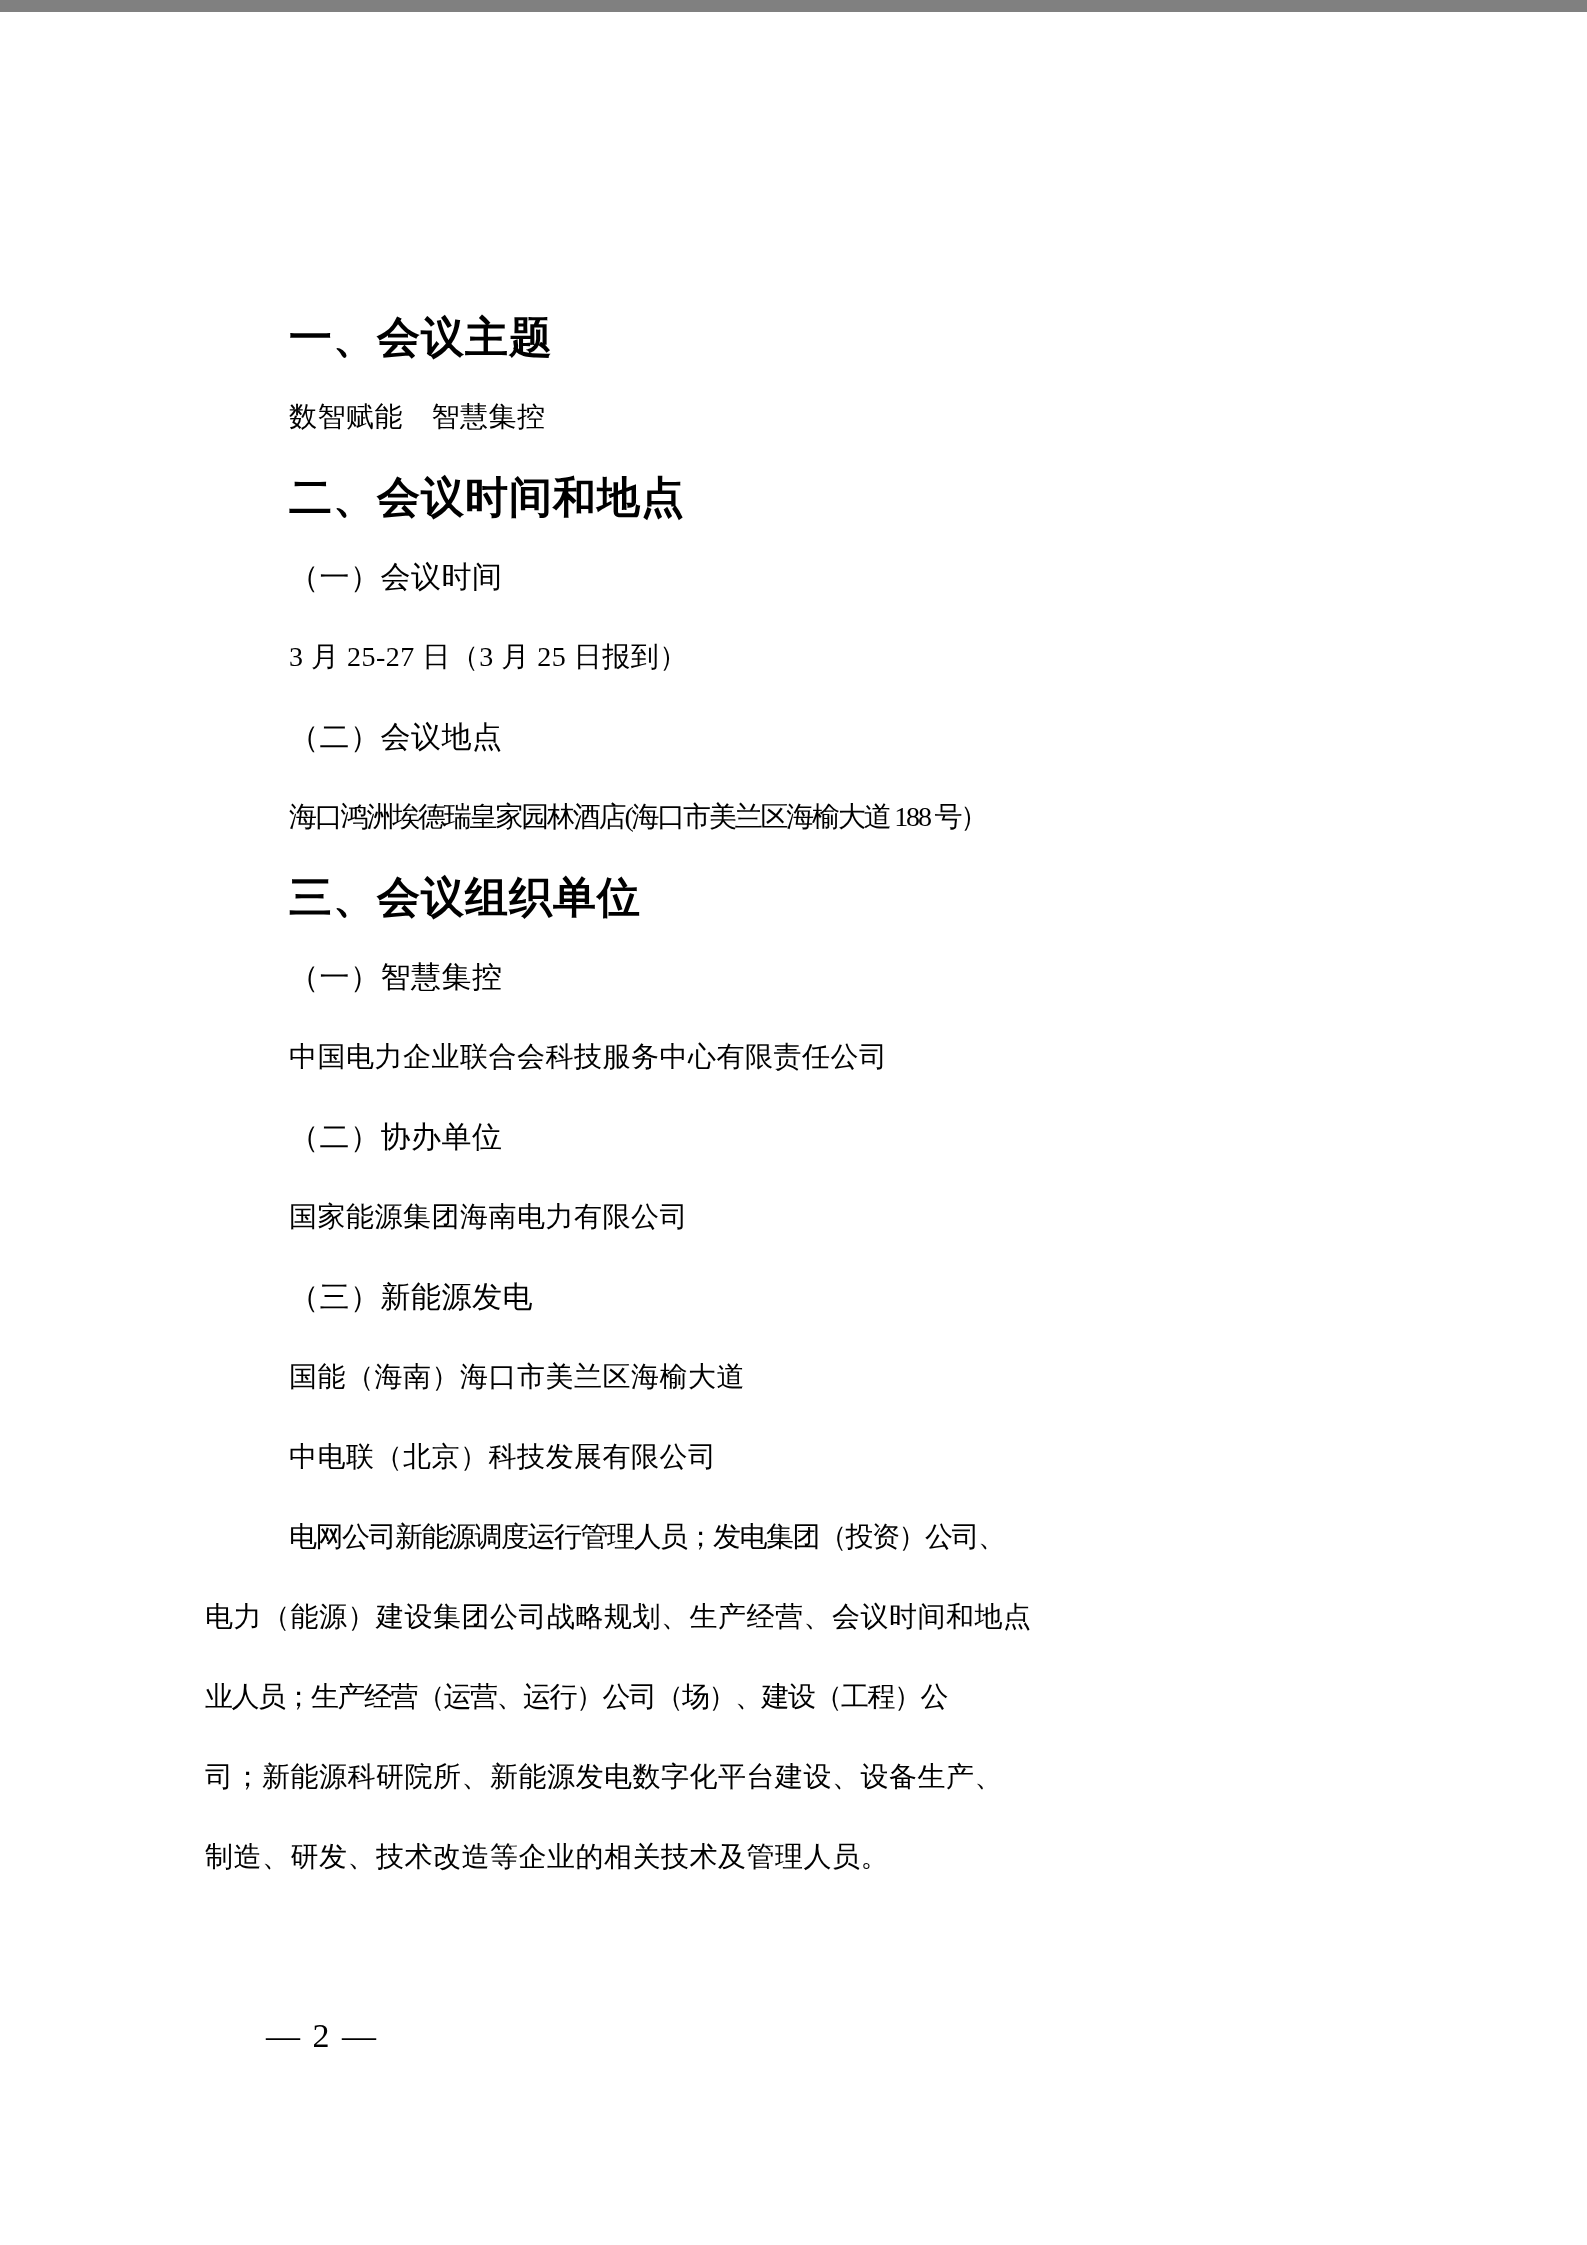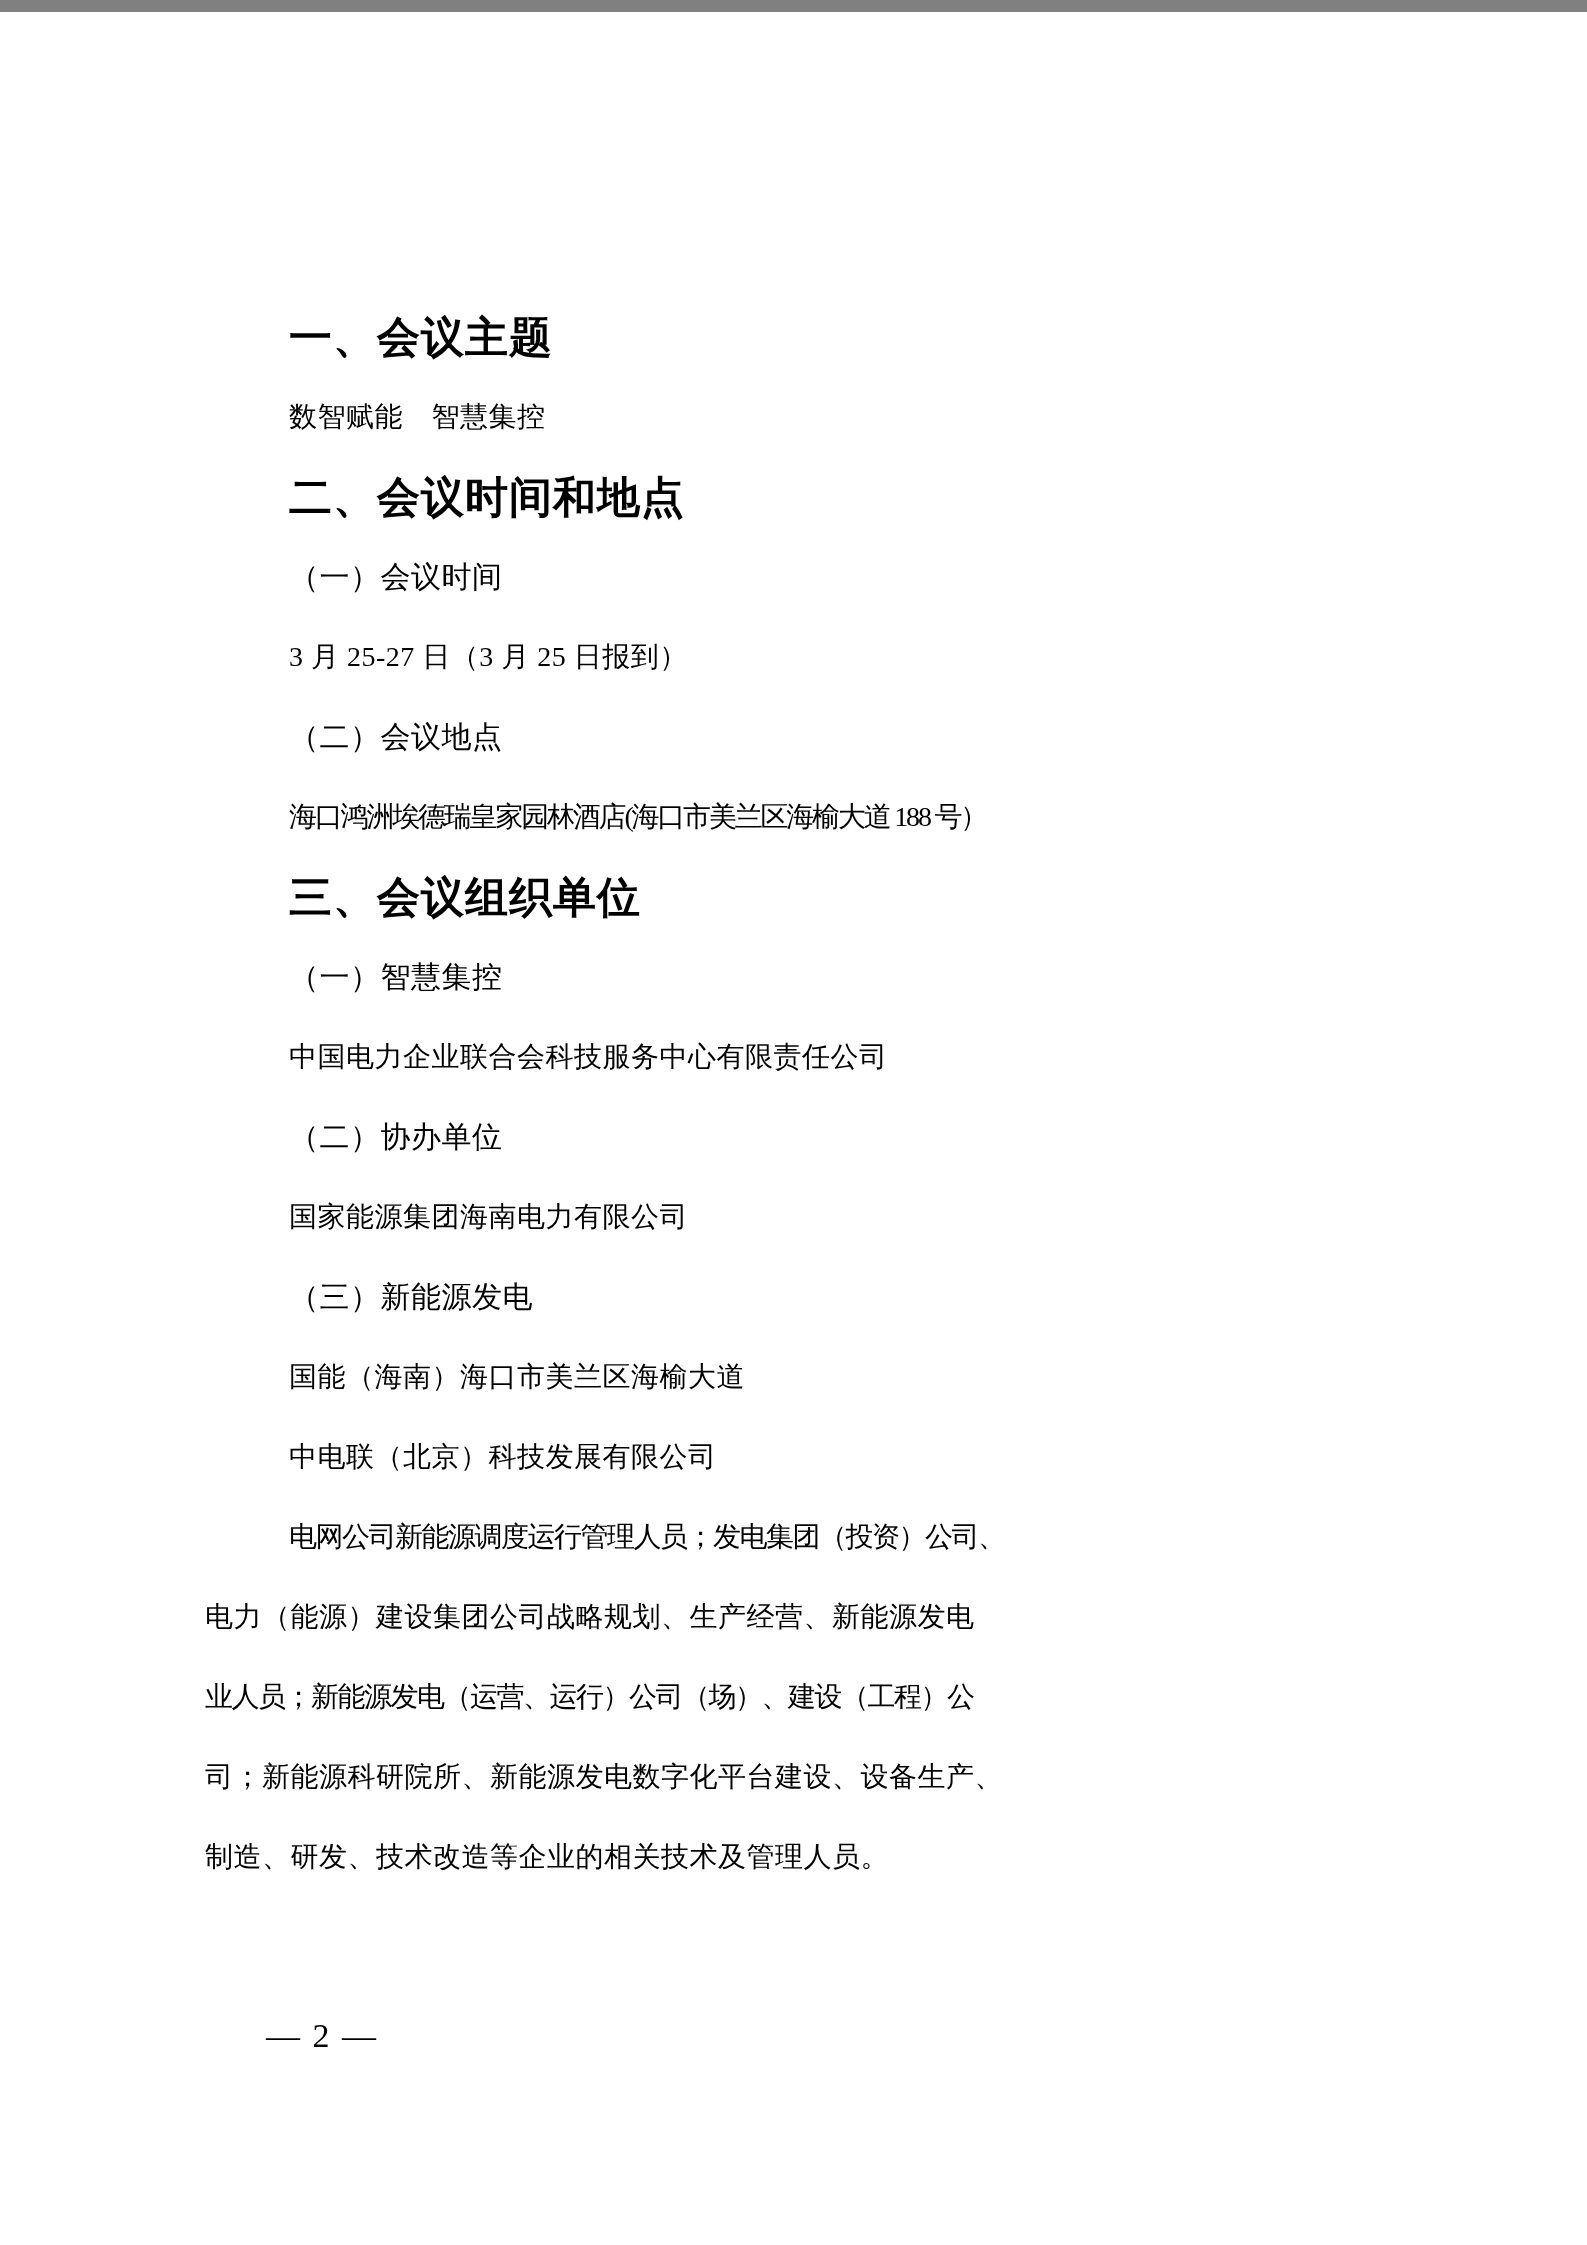--- a/index.html
+++ b/index.html
@@ -73,19 +73,19 @@
     <div class="line indent tighter">海口鸿洲埃德瑞皇家园林酒店(海口市美兰区海榆大道 188 号）</div>
     <div class="line heading indent">三、会议组织单位</div>
     <div class="line sub indent">（一）智慧集控</div>
     <div class="line indent">中国电力企业联合会科技服务中心有限责任公司</div>
     <div class="line sub indent">（二）协办单位</div>
     <div class="line indent">国家能源集团海南电力有限公司</div>
     <div class="line sub indent">（三）新能源发电</div>
     <div class="line indent">国能（海南）海口市美兰区海榆大道</div>
     <div class="line indent">中电联（北京）科技发展有限公司</div>
     <div class="line indent tight">电网公司新能源调度运行管理人员；发电集团（投资）公司、</div>
-    <div class="line">电力（能源）建设集团公司战略规划、生产经营、新能源发电</div>
-    <div class="line tight">业人员；新能源发电（运营、运行）公司（场）、建设（工程）公</div>
+    <div class="line">电力（能源）建设集团公司战略规划、生产经营、会议时间和地点</div>
+    <div class="line tight">业人员；生产经营（运营、运行）公司（场）、建设（工程）公</div>
     <div class="line">司；新能源科研院所、新能源发电数字化平台建设、设备生产、</div>
     <div class="line">制造、研发、技术改造等企业的相关技术及管理人员。</div>
   </div>
   <div class="footer">— 2 —</div>
 </div>
 
 </body></html>

